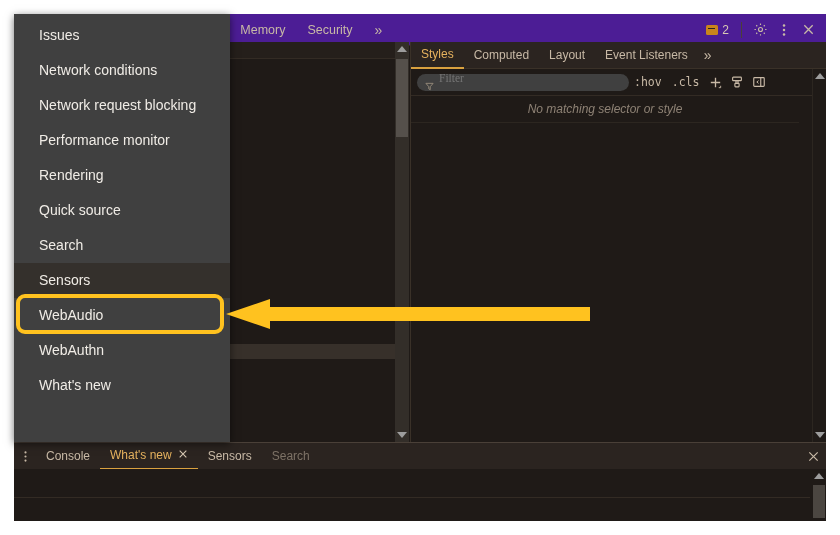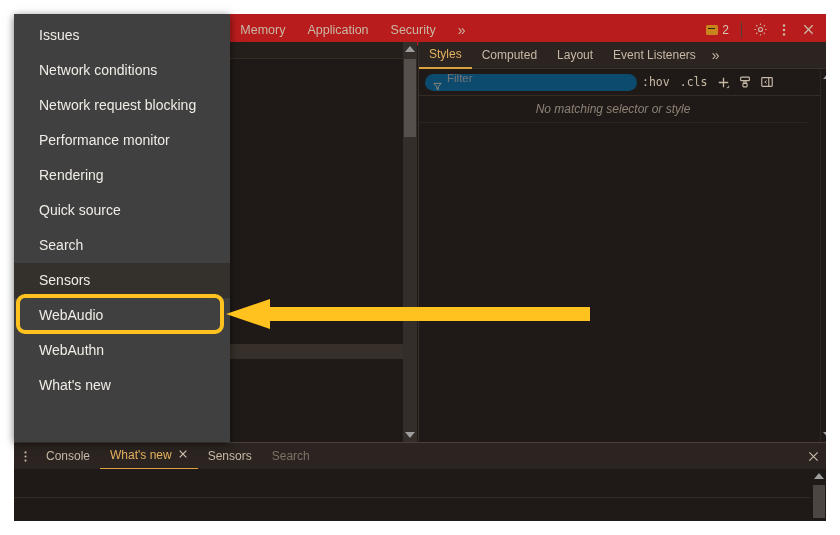--- a/index.html
+++ b/index.html
@@ -21,21 +21,21 @@
     height: 507px;
     background: #1f1a17;
     overflow: hidden;
   }
 
   
   #top-tabstrip {
     position: absolute;
     left: 0; top: 0;
     width: 812px; height: 32px;
-    background: #b91c1c;
+    background: #4c1d95;
     display: flex;
     align-items: center;
     box-sizing: border-box;
     border-bottom: 1px solid #3a3128;
   }
   .top-tab {
     color: #c8b9a6;
     font-size: 12.5px;
     padding: 0 11px;
     line-height: 28px;
@@ -66,21 +66,21 @@
     position: absolute; left: 2px; top: 3px;
     width: 7px; height: 1.5px; background: #2b2420;
   }
   #toolbar-divider {
     width: 1px; height: 16px; background: #4a4038; margin: 0 6px;
   }
 
   
   #main-area {
     position: absolute;
-    left: 8px; top: 28px;
+    left: 0; top: 28px;
     width: 812px; height: 400px;
   }
 
   
   #dom-pane {
     position: absolute;
     left: 0; top: 0;
     width: 395px; height: 400px;
     background: #1f1a17;
     overflow: hidden;
@@ -200,26 +200,26 @@
     position: absolute; left: 0; top: 27px;
     width: 416px; height: 26px;
     display: flex; align-items: center;
     background: #1f1a17;
     border-bottom: 1px solid #332b24;
   }
   #filter-input {
     flex: 0 0 auto;
     margin-left: 6px;
     width: 212px; height: 17px;
-    background: #0c4a6e;
+    background: #404040;
     border: none;
     border-radius: 9px;
     color: #a89a88;
     font-size: 11.5px;
-    font-family: Liberation Sans, sans-serif;
+    font-family: Liberation Serif, serif;
     padding: 0 8px 8px 22px;
     box-sizing: border-box;
     outline: none;
   }
   #filter-funnel {
     position: absolute; left: 14px; top: 8px;
     width: 9px; height: 9px;
     color: #9a8d7c;
     font-size: 10px; line-height: 9px;
   }
@@ -368,21 +368,20 @@
 </head>
 <body>
 
 <div id="devtools-window">
 
   <div id="top-tabstrip">
     <div class="top-tab" style="margin-left:-14px;">Sources</div>
     <div class="top-tab">Network</div>
     <div class="top-tab">Performance</div>
     <div class="top-tab">Memory</div>
-    <div class="top-tab">Application</div>
     <div class="top-tab">Security</div>
     <div class="top-tab" style="font-size:14px;">»</div>
     <div id="top-tab-spacer"></div>
     <div id="issues-badge">
       <span class="sqicon"></span>
       <span>2</span>
     </div>
     <div id="toolbar-divider"></div>
     <div class="top-icon-btn">
       <svg width="15" height="15" viewBox="0 0 24 24" fill="none" stroke="#c8b9a6" stroke-width="1.8">

